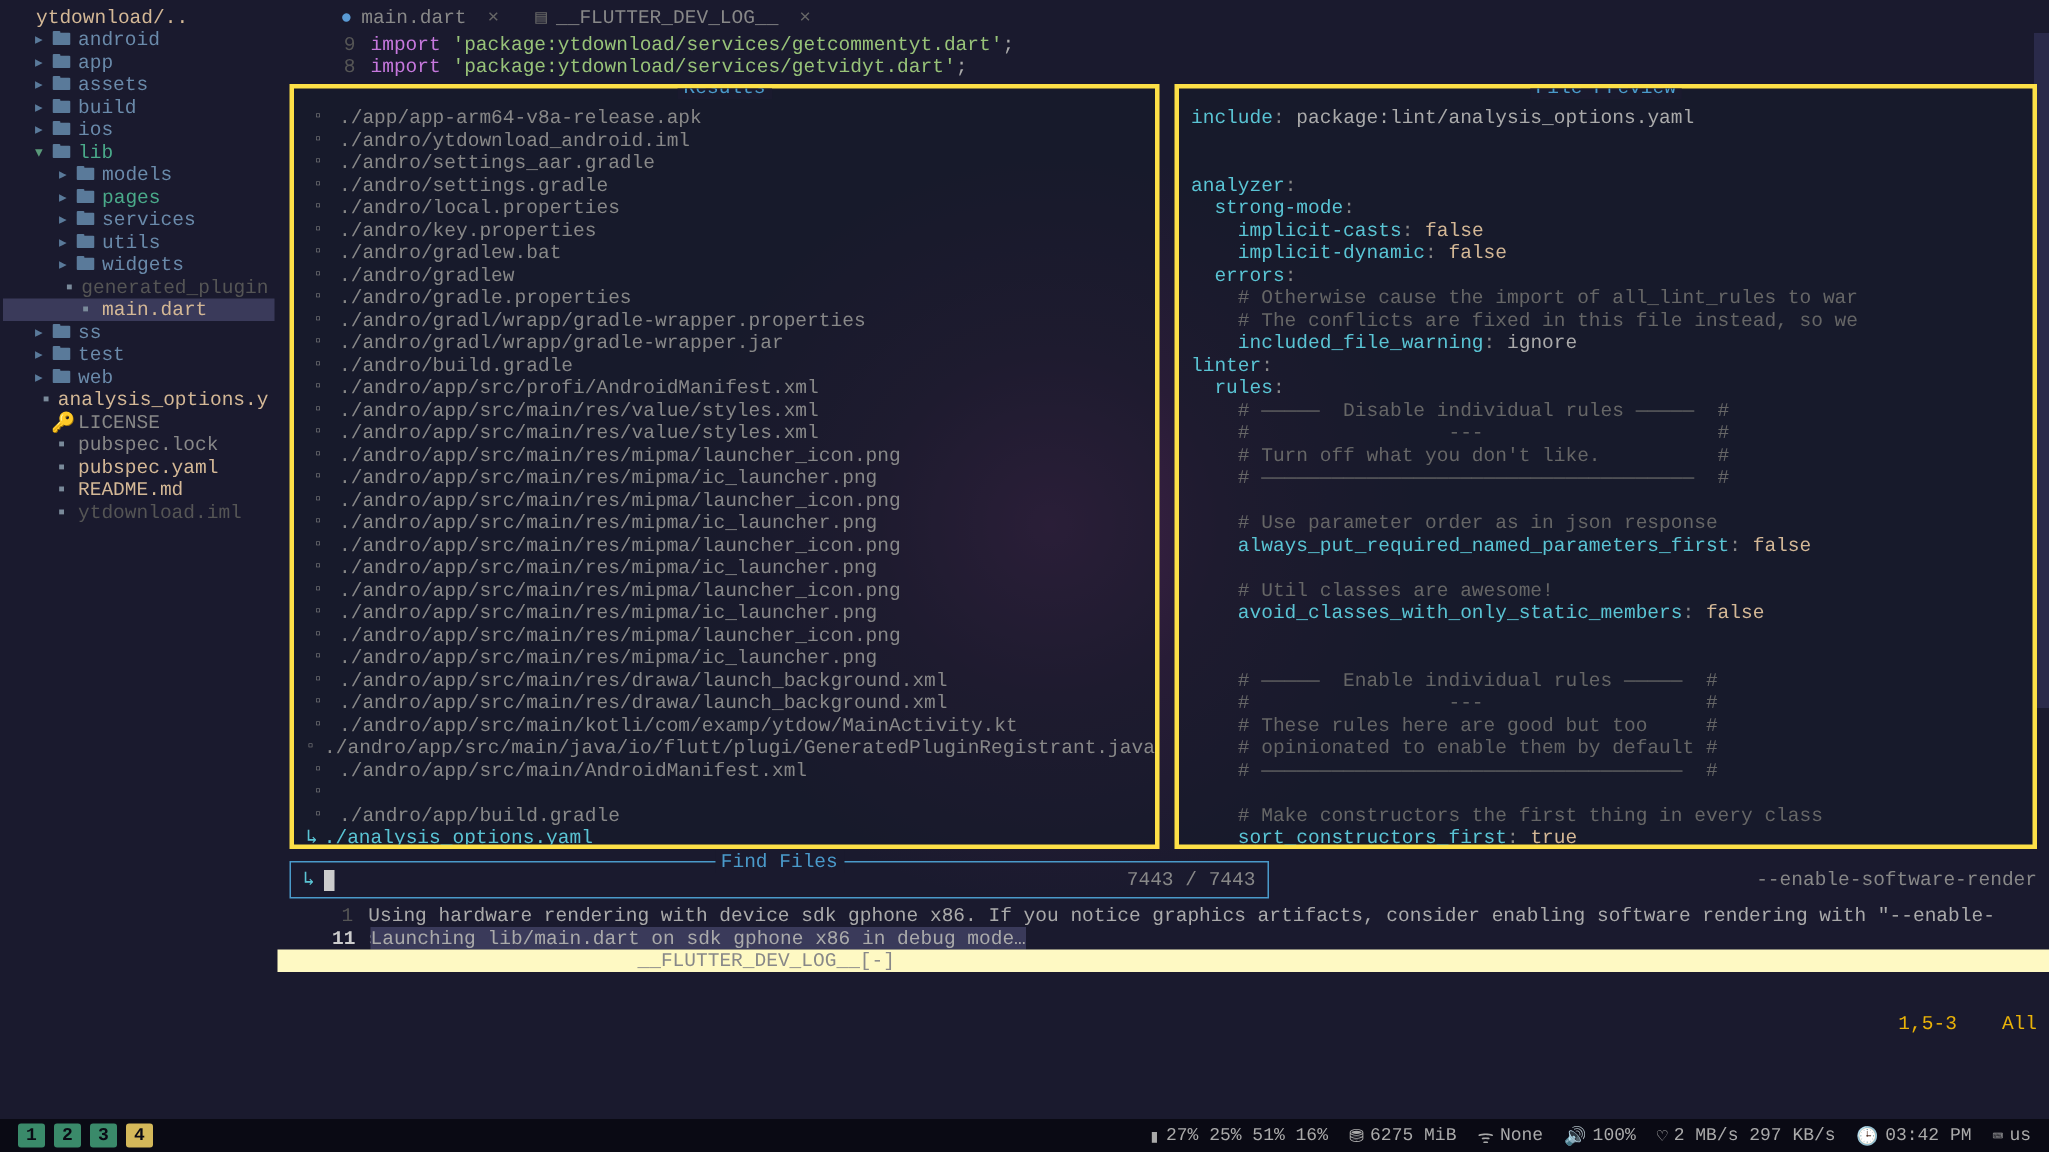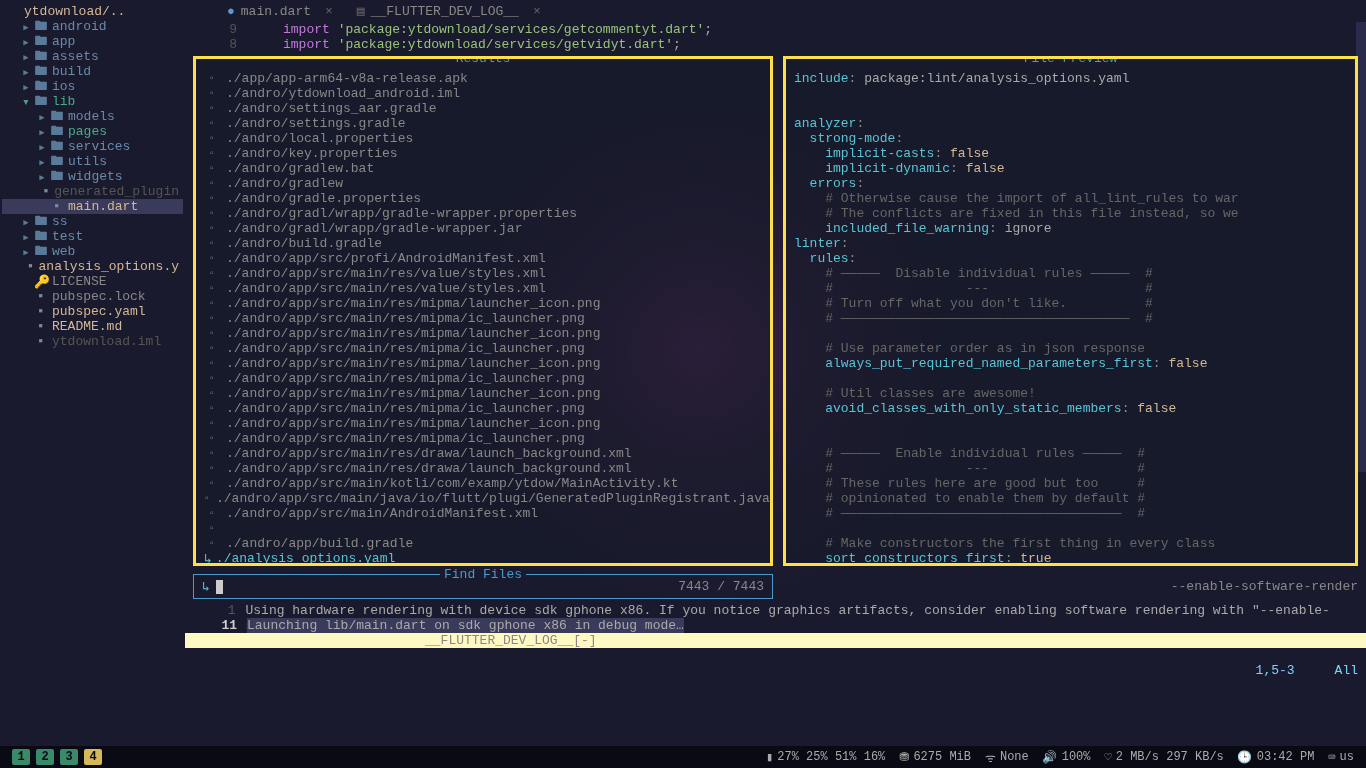--- a/index.html
+++ b/index.html
@@ -53,21 +53,21 @@
 .tab {
   padding: 2px 12px; display: flex; align-items: center; gap: 6px;
   color: #888; cursor: pointer;
 }
 .tab .dot { color: #5a9ad4; }
 .tab .close { color: #666; margin-left: 8px; }
 .code-lines { padding-left: 30px; }
 .code-line { display: flex; height: 15px; }
 .lineno { width: 32px; text-align: right; color: #555; padding-right: 10px; }
 .code { color: #aaa; }
-.kw { color: #c678dd; margin-left: 36px; }
+.kw { color: #c678dd; }
 .str { color: #98c379; }
 
 .panels { display: flex; gap: 10px; margin: 4px 8px; position: relative; }
 .panel {
   border: 3px solid #fde047;
   background: rgba(20,25,40,0.5);
   position: relative;
 }
 .panel-title {
   position: absolute;
@@ -90,42 +90,42 @@
 .preview-line { height: 15px; white-space: pre; }
 .key { color: #5ac4d4; }
 .colon { color: #888; }
 .val { color: #aaa; }
 .bool { color: #d4b896; }
 .comment { color: #666; }
 
 .find-panel {
   border: 1px solid #4a9aca;
   margin: 4px 8px 4px 8px;
-  width: 580px;
+  width: 653px;
   height: 25px;
   position: relative;
   display: flex; align-items: center;
   padding: 0 8px;
 }
 .find-panel .panel-title { top: -8px; }
 .cursor { display: inline-block; width: 7px; height: 14px; background: #ccc; }
 .find-count { margin-left: auto; color: #888; }
 
 .bottom-log { padding-left: 30px; }
 .log-line { display: flex; height: 15px; }
 .log-lineno { width: 32px; text-align: right; color: #555; padding-right: 10px; }
 .log-lineno.bold { color: #ccc; font-weight: bold; }
 .log-text { color: #aaa; }
 .log-text.hl { background: #3a3a5a; }
 
 .statusline-mid {
   background: #fef9c3; height: 15px;
   padding-left: 240px; color: #888;
 }
-.vim-pos { position: absolute; right: 8px; bottom: 52px; color: #7dd3fc; display: flex; gap: 40px; }
+.vim-pos { position: absolute; right: 8px; bottom: 40px; color: #eab308; display: flex; gap: 30px; }
 
 .statusbar {
   position: absolute; bottom: 0; left: 0; right: 0;
   height: 22px; background: #0a0a14;
   display: flex; align-items: center;
   padding: 0 12px; gap: 14px;
   color: #aaa; font-size: 12px;
 }
 .ws { width: 18px; height: 16px; display: inline-flex; align-items: center; justify-content: center; background: #3a8a6a; color: #0a0a14; font-weight: bold; border-radius: 2px; }
 .ws.active { background: #d4b85a; }

